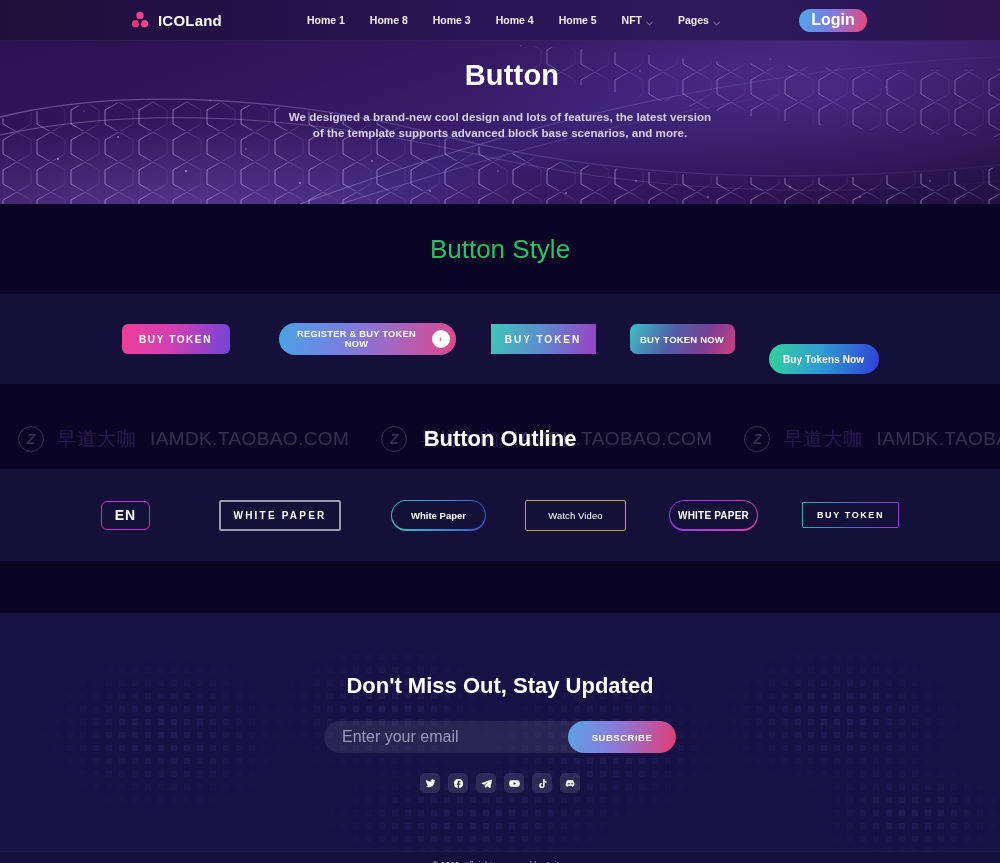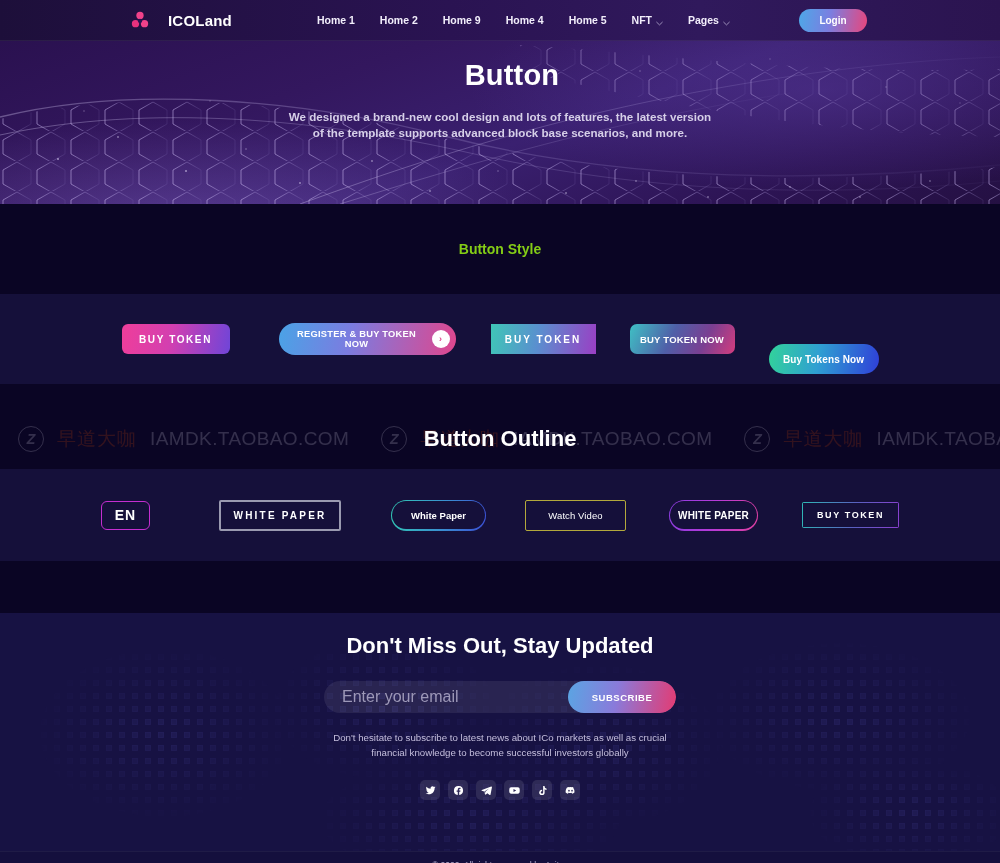--- a/index.html
+++ b/index.html
@@ -13,36 +13,36 @@
   .page { position:relative; width:1000px; height:863px; overflow:hidden; }
 
   
   .header {
     position:relative; z-index:30;
     height:41px; width:100%;
     display:flex; align-items:center;
     background:linear-gradient(90deg,#1d0f3a 0%,#2a1352 45%,#30195c 70%,#2b1450 100%);
     border-bottom:1px solid rgba(255,255,255,0.06);
   }
-  .logo-wrap { display:flex; align-items:center; gap:18px; margin-left:130px; }
+  .logo-wrap { display:flex; align-items:center; gap:8px; margin-left:130px; }
   .logo-icon { width:20px; height:20px; position:relative; display:block; }
   .logo-text { font-size:15px; font-weight:700; letter-spacing:.2px; color:#fff; }
 
   .nav { display:flex; align-items:center; gap:25px; margin-left:85px; }
   .nav-item {
     font-size:10.5px; font-weight:700; color:#f2eefb;
     display:flex; align-items:center; gap:4px; cursor:pointer; white-space:nowrap;
   }
   .caret { display:inline-block; width:7px; height:7px; opacity:.8; }
 
   .login-btn {
     margin-left:auto; margin-right:133px;
     width:68px; height:23px; border-radius:12px;
     background:linear-gradient(100deg,#4da8e8 0%,#7b7ee0 45%,#e8467c 100%);
-    color:#fff; font-size:10px; font-weight:700;
+    color:#fff; font-size:16px; font-weight:700;
     display:flex; align-items:center; justify-content:center;
     cursor:pointer; border:none;
   }
 
   
   .hero {
     position:relative; height:163px; width:100%;
     background:
       radial-gradient(ellipse 60% 100% at 18% 110%, rgba(140,110,210,.35) 0%, rgba(140,110,210,0) 62%),
       radial-gradient(ellipse 50% 90% at 82% 30%, rgba(90,60,160,.45) 0%, rgba(90,60,160,0) 70%),
@@ -53,21 +53,21 @@
   .hero-inner { position:relative; z-index:3; text-align:center; padding-top:18px; }
   .hero-title { font-size:29px; font-weight:700; letter-spacing:.2px;margin-left:24px; }
   .hero-sub {
     margin:17px auto 0; width:430px;
     font-size:11.6px; line-height:1.42; color:#d6cfe8; font-weight:700;
   }
 
   
   .sec-dark  { background:#0a0524; }
   .sec-light { background:#15103a; }
-  .sec-title { text-align:center; font-size:14px; font-weight:700; color:#84cc16; }
+  .sec-title { text-align:center; font-size:26px; font-weight:400; color:#22c55e; }
 
   .band-style-head { height:90px; display:flex; align-items:center; justify-content:center; }
   .band-style-body { height:90px; display:flex; align-items:center; justify-content:center; }
   .band-gap1 { height:25px; }
 
   .btn-row { display:flex; align-items:center; justify-content:center; gap:0; width:100%; }
 
   
   .b1 {
     width:108px; height:30px; border-radius:6px;
@@ -113,21 +113,21 @@
     display:flex; align-items:center; overflow:hidden;
   }
   .wm-track { display:flex; align-items:center; gap:32px; padding-left:18px; white-space:nowrap; }
   .wm-unit { display:flex; align-items:center; gap:13px; opacity:.22; }
   .wm-circ {
     width:26px; height:26px; border-radius:50%;
     border:1.6px solid #c9c6d8; color:#c9c6d8;
     display:flex; align-items:center; justify-content:center;
     font-size:14px; font-weight:700; font-style:italic;
   }
-  .wm-cn { font-size:19px; color:#c2410c; letter-spacing:1px; }
+  .wm-cn { font-size:19px; color:#8b5cf6; letter-spacing:1px; }
   .wm-en { font-size:19px; color:#c9c6d8; letter-spacing:.4px; }
 
   .outline-title-overlay {
     position:absolute; left:0; right:0; top:50%; transform:translateY(-50%);
     text-align:center; z-index:6; font-size:22px; font-weight:700; color:#fff;
   }
 
   .band-outline-body { height:92px; display:flex; align-items:center; justify-content:center; }
   .band-gap2 { height:52px; }
 
@@ -181,21 +181,21 @@
     display:flex; align-items:center; justify-content:center;
     font-size:9px; font-weight:700; letter-spacing:1.6px; color:#fff;
   }
 
   
   .footer {
     position:relative; width:100%; height:264px;
     background:#171243; overflow:hidden;
   }
   .footer-dots { position:absolute; inset:0; opacity:.5; }
-  .footer-inner { position:relative; z-index:4; padding-top:20px; text-align:center; }
+  .footer-inner { position:relative; z-index:4; padding-top:20px; text-align:center;margin-top:40px; }
   .f-title { font-size:22px; font-weight:700; color:#fff; }
   .sub-form {
     margin:22px auto 0; width:352px; height:32px;
     border-radius:17px; background:rgba(255,255,255,0.08);
     display:flex; align-items:center; overflow:hidden;
   }
   .sub-input {
     flex:1; height:100%; background:transparent; border:none; outline:none;
     padding:0 18px; font-size:16px; color:#fff; font-family:inherit;
   }
@@ -241,24 +241,24 @@
         </svg>
       </span>
       <span class="logo-text">ICOLand</span>
     </div>
 
     <nav class="nav">
       <span class="nav-item">
           <span>Home 1</span>
         </span>
       <span class="nav-item">
-          <span>Home 2</span>
-        </span>
-      <span class="nav-item">
-          <span>Home 9</span>
+          <span>Home 8</span>
+        </span>
+      <span class="nav-item">
+          <span>Home 3</span>
         </span>
       <span class="nav-item">
           <span>Home 4</span>
         </span>
       <span class="nav-item">
           <span>Home 5</span>
         </span>
       <span class="nav-item">
         <span>NFT</span>
         <span class="caret">
@@ -425,21 +425,20 @@
     </svg>
 
     <div class="footer-inner">
       <div class="f-title">Don't Miss Out, Stay Updated</div>
 
       <div class="sub-form">
         <input class="sub-input" type="text" placeholder="Enter your email" style="">
         <button class="sub-btn">SUBSCRIBE</button>
       </div>
 
-      <div class="f-note">Don't hesitate to subscribe to latest news about ICo markets as well as crucial financial knowledge to become successful investors globally</div>
 
       <div class="socials">
         <a class="soc">
           <svg viewBox="0 0 24 24">
               <path d="M23 4.9a8.8 8.8 0 0 1-2.5.7 4.4 4.4 0 0 0 1.9-2.4 8.8 8.8 0 0 1-2.8 1.1 4.4 4.4 0 0 0-7.5 4A12.5 12.5 0 0 1 3 3.7a4.4 4.4 0 0 0 1.4 5.9 4.4 4.4 0 0 1-2-.6 4.4 4.4 0 0 0 3.5 4.3 4.4 4.4 0 0 1-2 .1 4.4 4.4 0 0 0 4.1 3 8.9 8.9 0 0 1-6.5 1.8 12.5 12.5 0 0 0 6.8 2c8.1 0 12.6-6.8 12.6-12.6V7a9 9 0 0 0 2.1-2.1z"></path>
             </svg>
         </a>
         <a class="soc">
           <svg viewBox="0 0 24 24">
               <path d="M22 12a10 10 0 1 0-11.6 9.9v-7h-2.5V12h2.5V9.8c0-2.5 1.5-3.9 3.8-3.9 1.1 0 2.2.2 2.2.2v2.5h-1.3c-1.2 0-1.6.8-1.6 1.6V12h2.8l-.4 2.9h-2.4v7A10 10 0 0 0 22 12z"></path>

